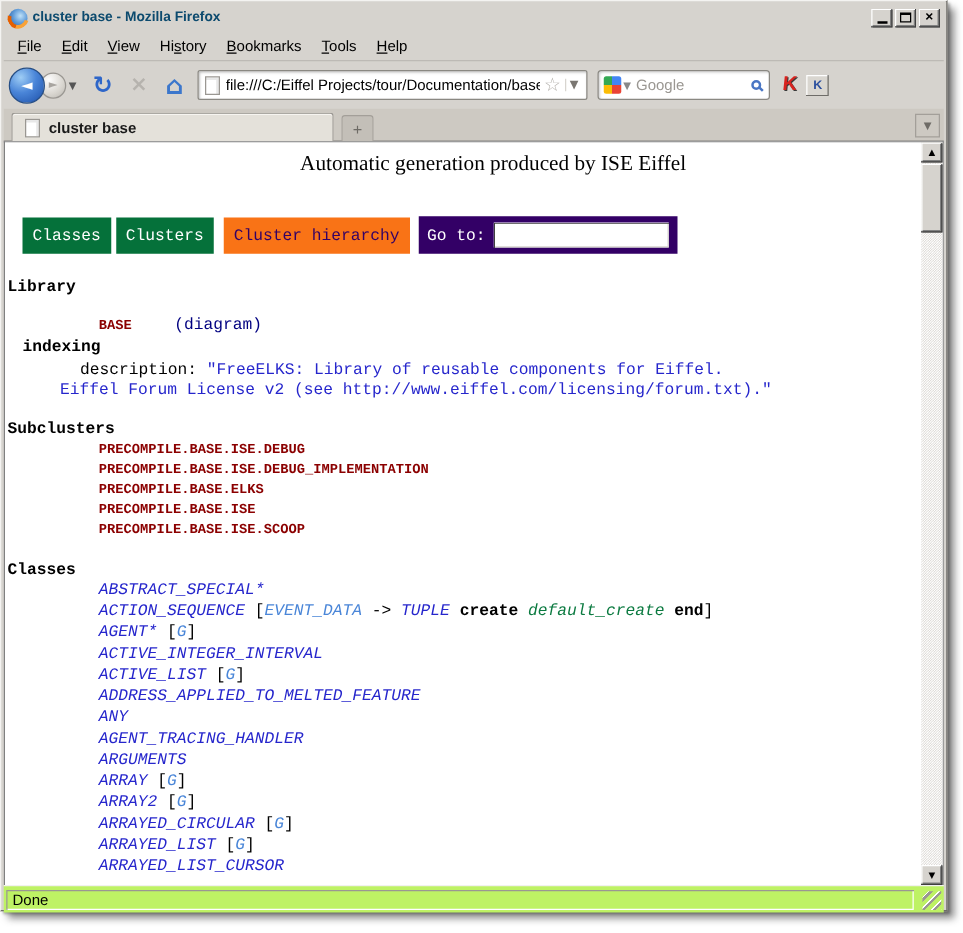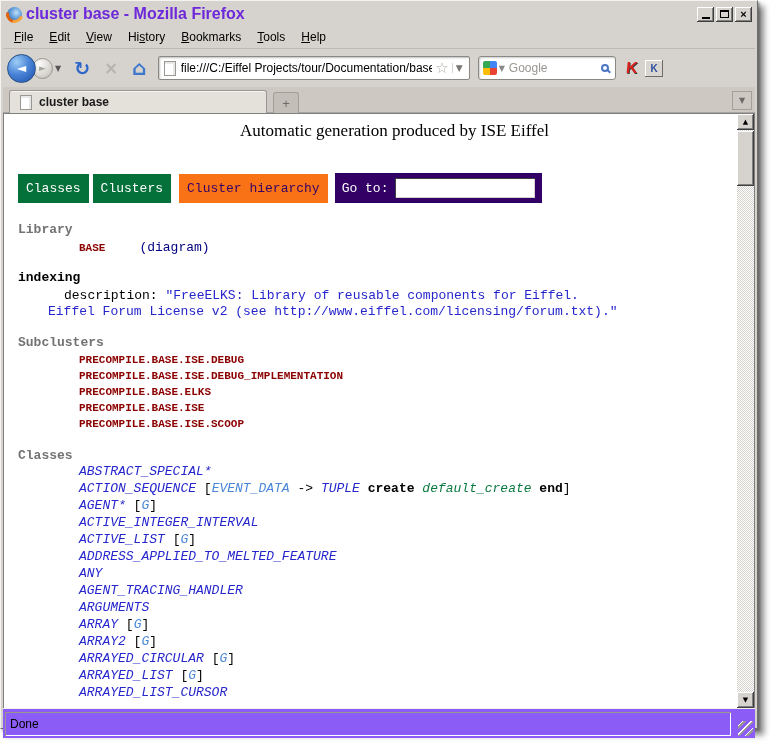--- a/index.html
+++ b/index.html
@@ -17,21 +17,21 @@
 
   
   .titlebar {
     height:22px; display:flex; align-items:center; padding:0 3px;
     background:linear-gradient(90deg,#3F66A0 0%,#45700 0%,#40689f 35%,#7fa5d4 75%,#A8C6E9 100%);
   }
   .ff-icon { position:relative; width:15px; height:15px; border-radius:50%; margin:0 4px 0 1px;
     background:radial-gradient(circle at 62% 38%, #BFE0F7 0%, #5E9AD8 45%, #1C4E8F 100%); flex:0 0 auto; }
   .ff-icon::after { content:""; position:absolute; inset:-1px; border-radius:50%;
     border:3px solid transparent; border-left-color:#E66000; border-bottom-color:#F9A237; transform:rotate(-30deg); }
-  .title-text { color:#6d28d9; font-weight:bold; font-size:16px; flex:1 1 auto; white-space:nowrap; overflow:hidden; }
+  .title-text { color:#0c4a6e; font-weight:bold; font-size:11px; flex:1 1 auto; white-space:nowrap; overflow:hidden; }
   .win-btns { display:flex; gap:2px; }
   .win-btn { width:17px; height:15px; background:#D6D3CE; position:relative; cursor:default;
     box-shadow: inset -1px -1px 0 #404040, inset 1px 1px 0 #ffffff, inset -2px -2px 0 #808080;
     display:flex; align-items:center; justify-content:center; font-size:11px; font-weight:bold; color:#000; }
   .glyph-min { display:block; width:8px; height:2px; background:#000; margin-top:8px; }
   .glyph-max { display:block; width:9px; height:8px; border:1px solid #000; border-top-width:2px; }
 
   
   .menubar { height:24px; display:flex; align-items:center; gap:2px; padding:2px 4px;
     border-bottom:1px solid #bdbab5; }
@@ -103,24 +103,24 @@
   .btn-row { position:absolute; top:59px; left:14px; display:flex; align-items:center; }
   .btn { font-family:"Liberation Mono", monospace; font-size:13px; padding:7px 8px; white-space:nowrap; }
   .btn-green { background:#05713A; color:#fff; margin-right:4px; }
   .btn-green2 { background:#05713A; color:#fff; margin-right:8px; }
   .btn-yellow { background:#f97316; color:#330066; margin-right:7px; }
   .goto-box { background:#330066; color:#fff; display:flex; align-items:center; padding:5px 7px; }
   .goto-label { font-family:"Liberation Mono", monospace; font-size:13px; margin-right:7px; }
   .goto-input { width:140px; height:20px; border:none; background:#fff;
     box-shadow: inset 1px 1px 0 #404040, inset -1px -1px 0 #d6d3ce; font-family:"Liberation Mono", monospace; font-size:12px; padding:0 3px; }
 
-  .sec-heading { position:absolute; left:14px; font-weight:bold; color:#737373; }
+  .sec-heading { position:absolute; left:2px; font-weight:bold; color:#000000; }
   .sec-heading-black { position:absolute; left:14px; font-weight:bold; color:#000000; }
 
-  .lib-line { position:absolute; top:126px; left:75px; }
+  .lib-line { position:absolute; top:138px; left:75px; }
   .lib-name { font-size:11px; font-weight:bold; color:#8B0000; }
   .lib-diagram { color:#000080; margin-left:34px; font-size:13px; }
 
   .idx-line1 { position:absolute; top:174px; left:60px; white-space:nowrap; }
   .idx-line2 { position:absolute; top:190px; left:44px; color:#2626CC; white-space:nowrap; }
   .str-val { color:#2626CC; }
 
   .sub-list { position:absolute; top:239px; left:75px; }
   .subcluster-item { font-size:11px; font-weight:bold; color:#8B0000; height:16px; line-height:14px; }
 
@@ -140,21 +140,21 @@
     background-size:2px 2px; background-position:0 0,1px 1px; }
   .sb-btn { position:absolute; left:0; width:17px; height:16px; background:#D6D3CE;
     box-shadow: inset -1px -1px 0 #404040, inset 1px 1px 0 #fff, inset -2px -2px 0 #808080;
     display:flex; align-items:center; justify-content:center; font-size:7px; color:#000;
     font-family:"DejaVu Sans", sans-serif; }
   .sb-up { top:0; } .sb-down { bottom:0; }
   .sb-thumb { position:absolute; left:0; top:17px; width:17px; height:55px; background:#D6D3CE;
     box-shadow: inset -1px -1px 0 #404040, inset 1px 1px 0 #fff, inset -2px -2px 0 #808080; }
 
   
-  .statusbar { position:relative; height:30px; background:#8b5cf6; border-top:1px solid #f2f1ef; }
+  .statusbar { position:relative; height:22px; background:#bef264; border-top:1px solid #f2f1ef; }
   .status-panel { position:absolute; left:2px; top:3px; right:24px; bottom:2px;
     box-shadow: inset 1px 1px 0 #9a9792, inset -1px -1px 0 #fff;
     display:flex; align-items:center; padding:0 5px; font-size:12px; color:#000; }
   .resize-grip { position:absolute; right:2px; bottom:2px; width:15px; height:15px;
     background:repeating-linear-gradient(135deg, transparent 0 3px, #fff 3px 4px, #9a9792 4px 6px); }
 </style>
 </head>
 <body>
 
 <div class="stage">

